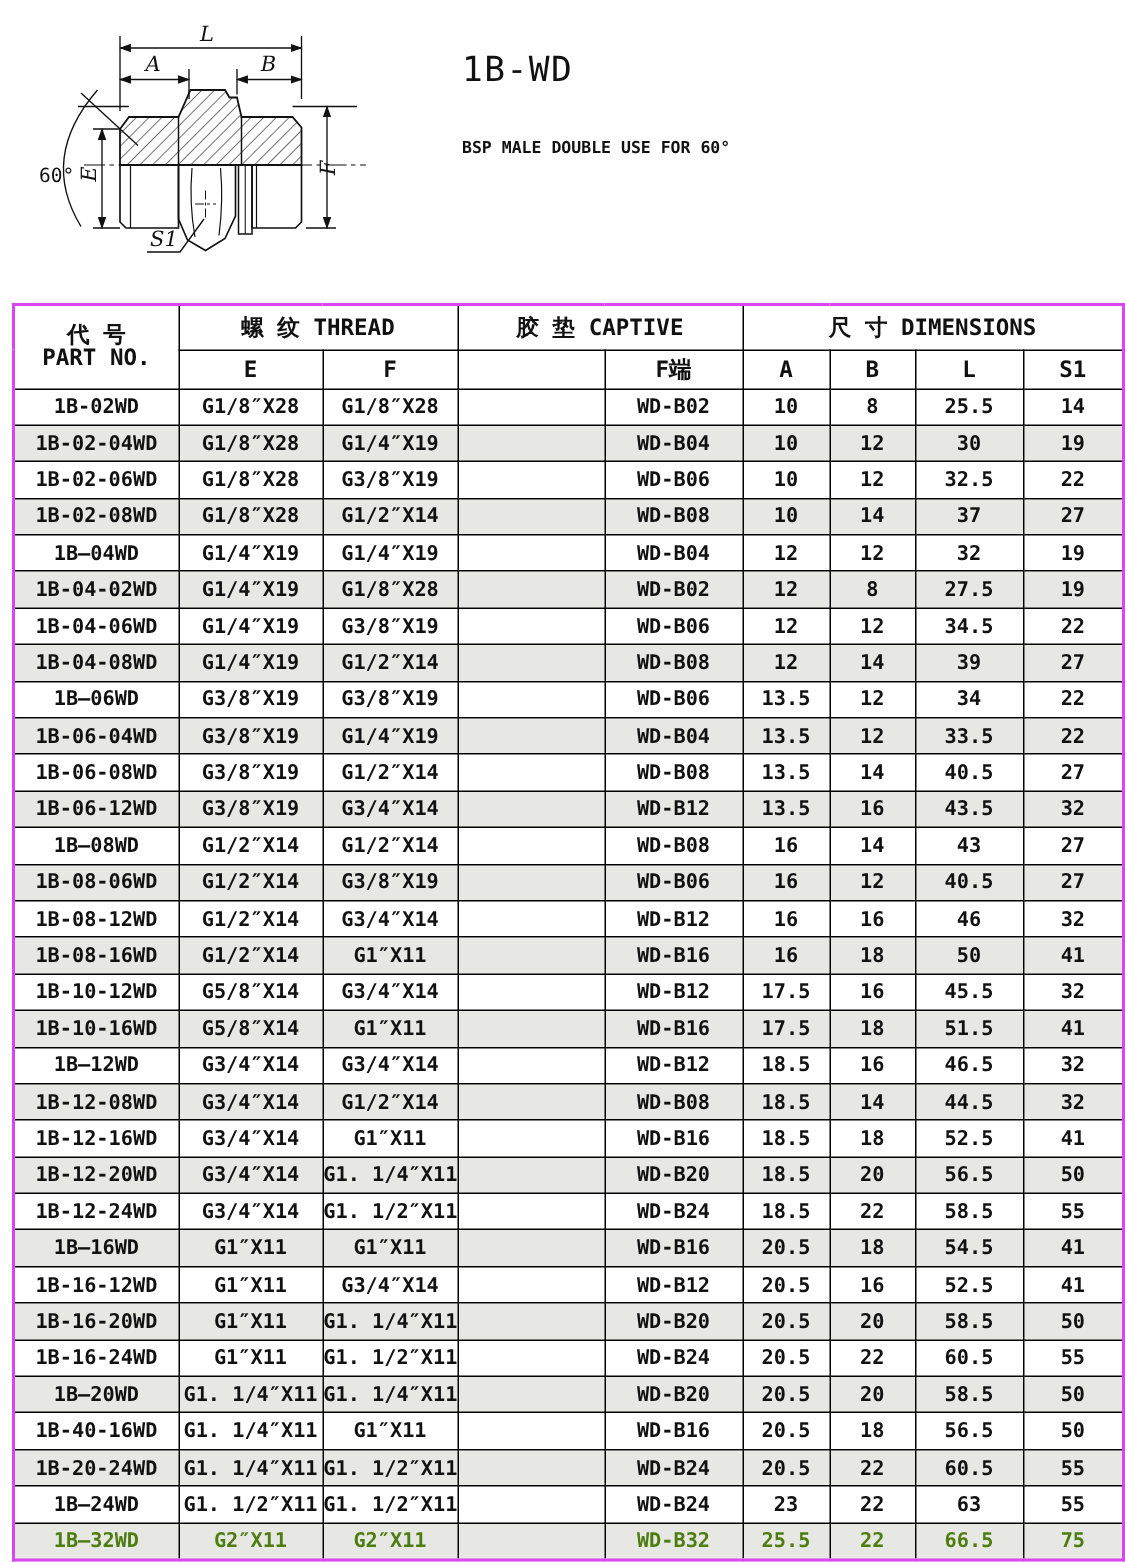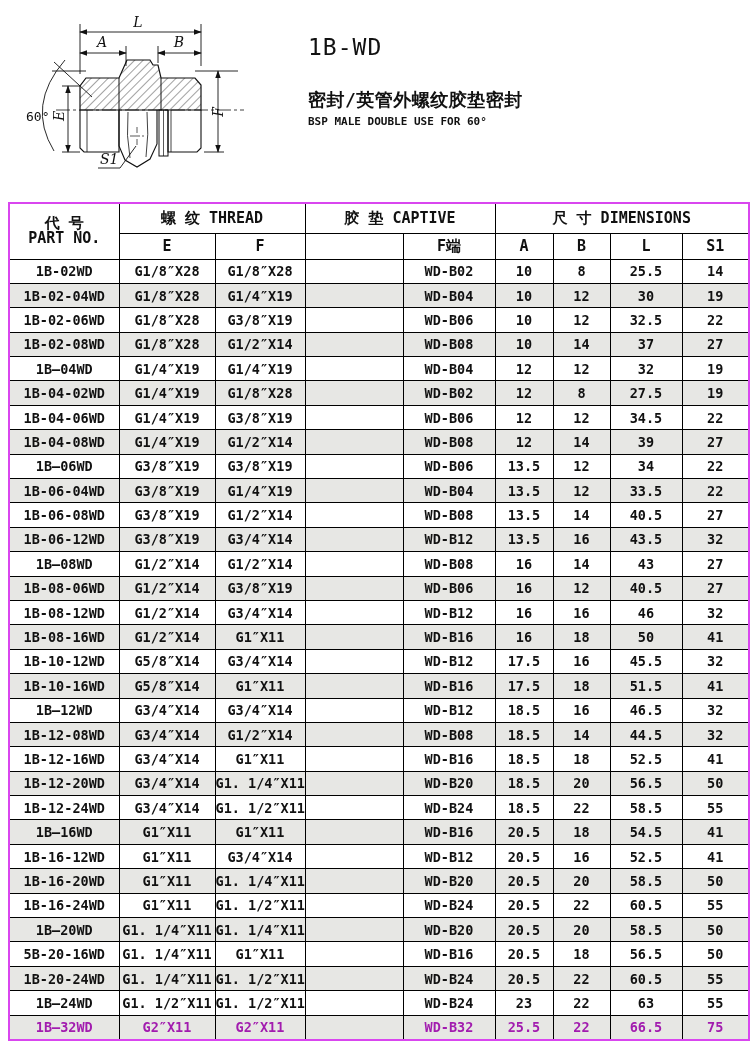--- a/index.html
+++ b/index.html
@@ -25,21 +25,21 @@
   table.spec th,table.spec td{
     border:1px solid #000;text-align:center;vertical-align:middle;
     padding:0;white-space:nowrap;overflow:hidden;
   }
   table.spec th{font-size:15px;font-weight:700;}
   table.spec td{font-size:13.5px;font-weight:600;}
   tr.hrow1{height:30px;}
   tr.hrow2{height:26px;}
   tbody tr{height:24.4px;padding-left:24px;}
   tbody tr.shaded{background:#e7e7e4;}
-  tbody tr.faded td{color:#a21caf;}
+  tbody tr.faded td{color:#4d7c0f;}
   .parthead{line-height:15px;}
 </style>
 </head>
 <body>
 
 <svg class="diagram" width="310" height="195" viewBox="0 0 310 195">
   <defs>
     <marker id="arr" viewBox="0 0 10 10" refX="9" refY="5" markerWidth="9" markerHeight="9" orient="auto-start-reverse">
       <path d="M0,1.5 L10,5 L0,8.5 z" fill="#111"></path>
     </marker>
@@ -96,21 +96,20 @@
 
   <path d="M160,102 L160,144 L189,144 L193,140 L193,102" fill="none" stroke="#111" stroke-width="1.1"></path>
   <line x1="163" y1="102" x2="163" y2="144" stroke="#111" stroke-width="0.8"></line>
 
   <text class="dimtext" x="92" y="156">S1</text>
   <path d="M90,160 L112,160 L128,138" fill="none" stroke="#111" stroke-width="0.9"></path>
 </svg>
 
 <div class="titleblock">
   <div class="model">1B-WD</div>
-  <div class="cn">密封/英管外螺纹胶垫密封</div>
   <div class="en">BSP MALE DOUBLE USE FOR 60°</div>
 </div>
 
 <table class="spec">
   <colgroup>
     <col style="width:110px">
       <col style="width:96px">
       <col style="width:90px">
     <col style="width:98px">
       <col style="width:92px">
@@ -443,21 +442,21 @@
         <td>G1. 1/4″X11</td>
         <td>G1. 1/4″X11</td>
         <td></td>
         <td>WD-B20</td>
         <td>20.5</td>
         <td>20</td>
         <td>58.5</td>
         <td>50</td>
       </tr>
       <tr>
-        <td>5B-20-16WD</td>
+        <td>1B-40-16WD</td>
         <td>G1. 1/4″X11</td>
         <td>G1″X11</td>
         <td></td>
         <td>WD-B16</td>
         <td>20.5</td>
         <td>18</td>
         <td>56.5</td>
         <td>50</td>
       </tr>
       <tr class="shaded">

